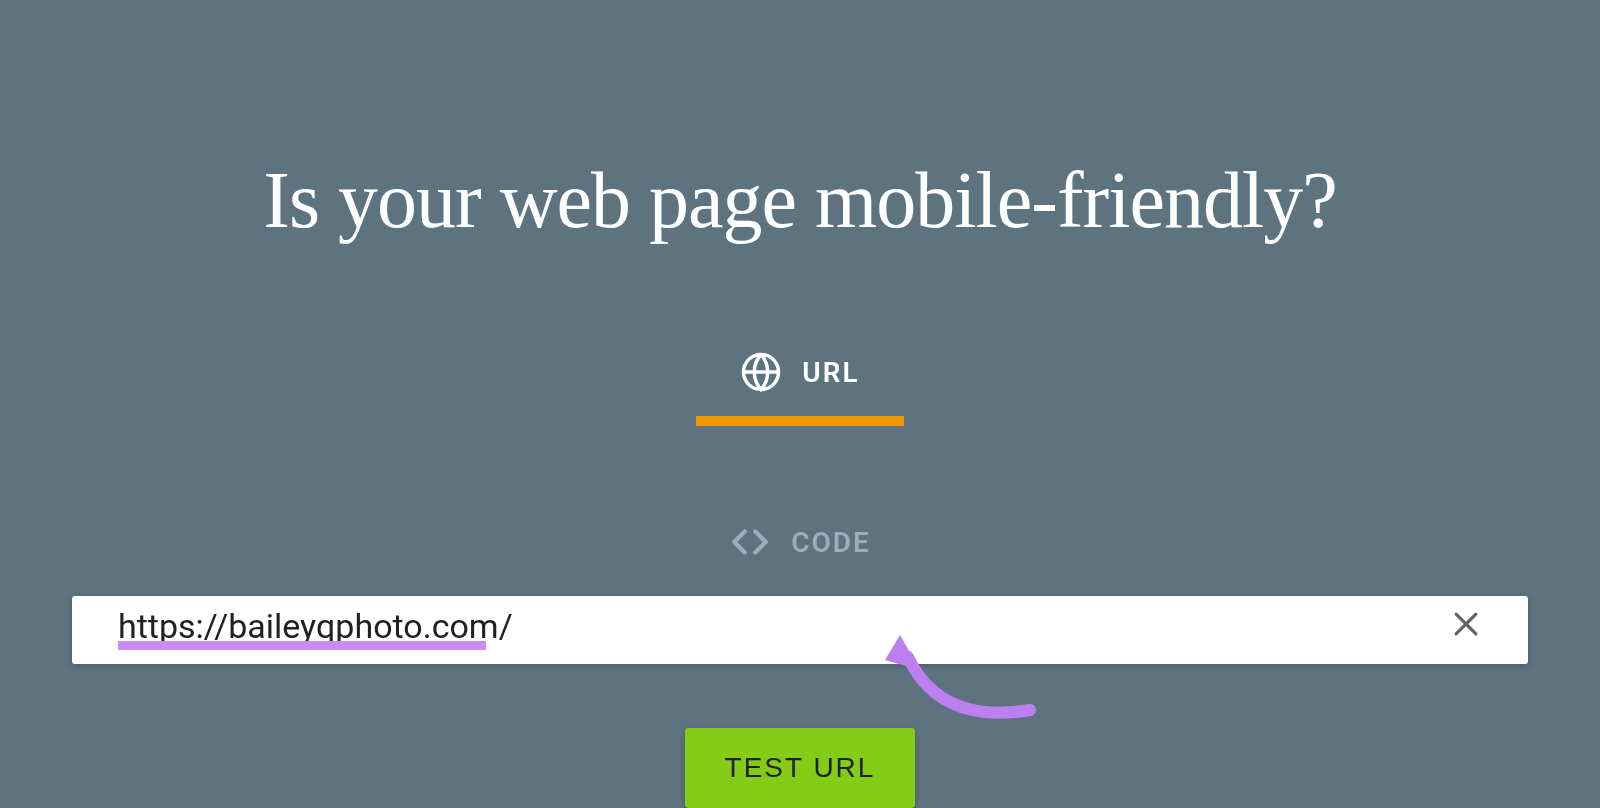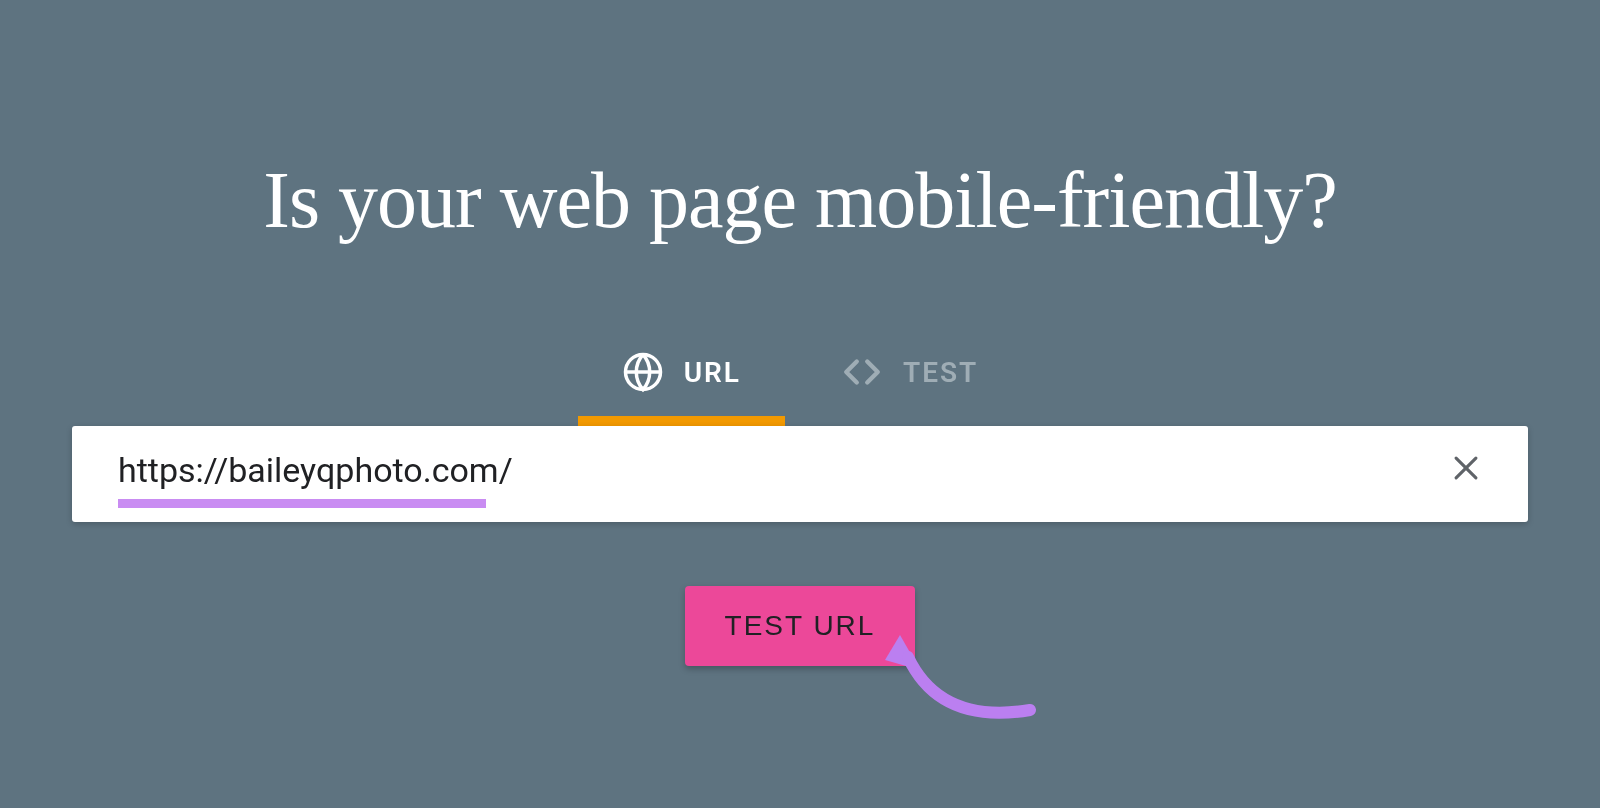--- a/index.html
+++ b/index.html
@@ -24,20 +24,21 @@
       font-weight: 300;
       letter-spacing: -1px;
       margin-bottom: 105px;
       font-family: Liberation Serif, serif;
     }
     .tabs {
       display: flex;
       align-items: center;
       gap: 100px;
       margin-bottom: 0;
+      flex-direction: column;
     }
     .tab {
       display: flex;
       align-items: center;
       gap: 20px;
       padding-bottom: 28px;
       cursor: pointer;
       position: relative;
     }
     .tab.active::after {
@@ -97,21 +98,21 @@
     .clear-button {
       cursor: pointer;
       display: flex;
       align-items: center;
       justify-content: center;
       width: 40px;
       height: 40px;
     }
     .test-button {
       margin-top: 64px;
-      background: #ec4899;
+      background: #84cc16;
       color: #202124;
       font-size: 28px;
       font-weight: 500;
       letter-spacing: 2px;
       border: none;
       padding: 24px 40px;
       border-radius: 4px;
       cursor: pointer;
       box-shadow: 0 3px 6px rgba(0,0,0,0.25);
       position: relative;
@@ -139,21 +140,21 @@
     </span>
     <span class="tab-label">URL</span>
   </div>
   <div class="tab inactive">
     <span class="tab-icon">
       <svg width="42" height="42" viewBox="0 0 24 24" fill="none" stroke="#9fadb5" stroke-width="2.5" stroke-linecap="round" stroke-linejoin="round">
         <polyline points="9 6 3 12 9 18"></polyline>
         <polyline points="15 6 21 12 15 18"></polyline>
       </svg>
     </span>
-    <span class="tab-label">TEST</span>
+    <span class="tab-label">CODE</span>
   </div>
 </div>
 
 <div class="input-container">
   <input type="text" class="url-input" value="https://baileyqphoto.com/" style="">
   <div class="underline-highlight"></div>
   <div class="clear-button">
     <span>
       <svg width="34" height="34" viewBox="0 0 24 24" fill="none" stroke="#5f6368" stroke-width="2.2" stroke-linecap="round">
         <line x1="5" y1="5" x2="19" y2="19"></line>

